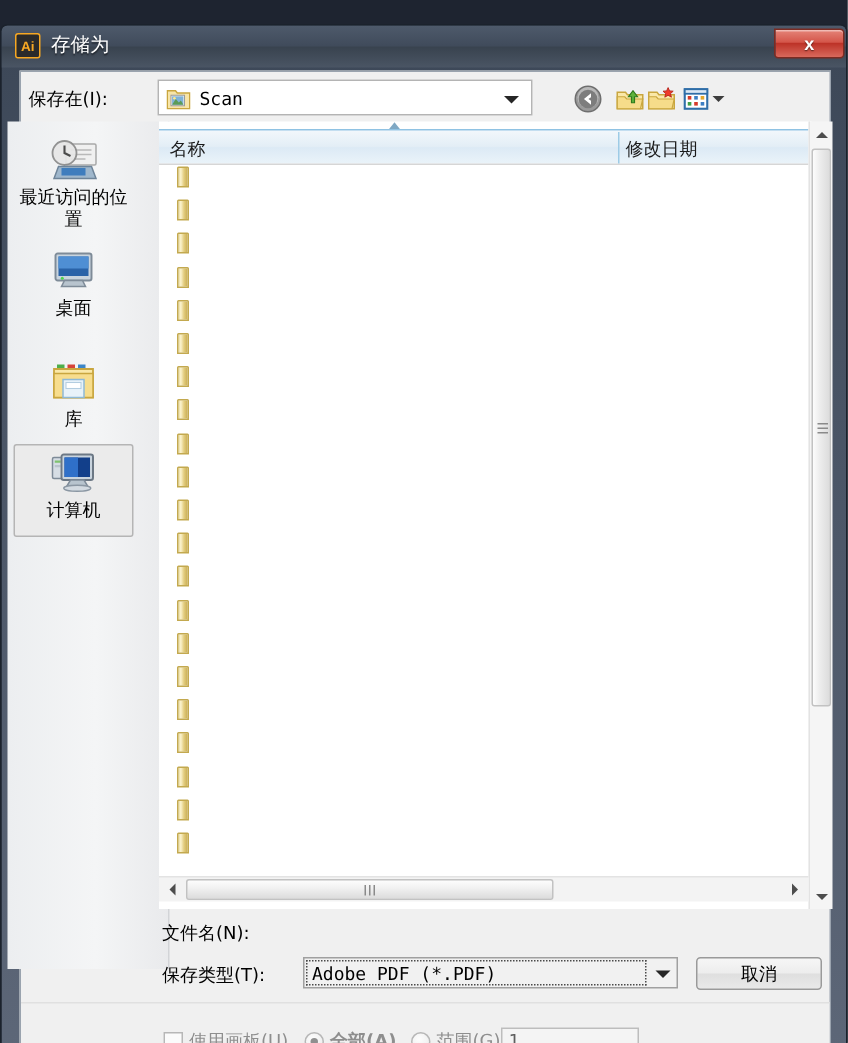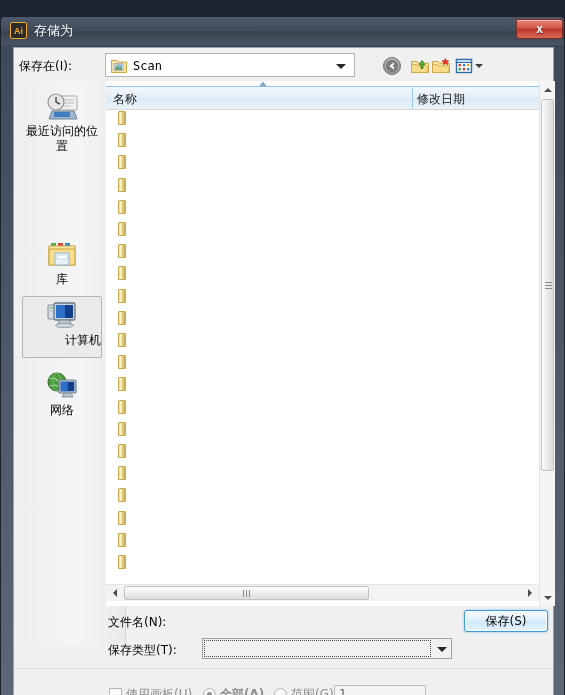--- a/index.html
+++ b/index.html
@@ -142,21 +142,21 @@
     left: 474px; top: 47px;
     width: 0; height: 0;
     border-left: 4px solid transparent;
     border-right: 4px solid transparent;
     border-top: 4px solid #3d3d3d;
   }
 
   
   .places {
     position: absolute;
-    left: 17px; top: 64px;
+    left: 4px; top: 64px;
     width: 108px; height: 565px;
     background: linear-gradient(to right, #eceef0 0%, #f4f5f6 55%, #e9eaec 100%);
     border-right: 1px solid #d2d4d7;
     box-sizing: border-box;
   }
   .place {
     position: absolute;
     left: 4px;
     width: 80px;
     height: 62px;
@@ -548,61 +548,58 @@
         <line x1="16" y1="12" x2="30" y2="12" stroke="#b9b9b9"></line>
         <line x1="16" y1="15" x2="26" y2="15" stroke="#b9b9b9"></line>
         <circle cx="12" cy="11" r="8" fill="#e7e7e7" stroke="#8b8b8b" stroke-width="1.2" opacity="0.92"></circle>
         <path d="M12 6 L12 11 L16 13" stroke="#4b4b4b" stroke-width="1.4" fill="none"></path>
         <path d="M8 20 L30 20 L33 28 L5 28 Z" fill="#9fb7cc" stroke="#6e8499" stroke-width="1"></path>
         <rect x="10" y="21" width="16" height="5" fill="#3f7dbd"></rect>
       </svg>
       <span class="place-label">最近访问的位置</span>
     </div>
 
+    <div class="place" style="top:80px;">
+      <svg class="place-icon" viewBox="0 0 36 32">
+        <rect x="6" y="4" width="24" height="18" rx="1.5" fill="#c9d4de" stroke="#7e8b98" stroke-width="1.3"></rect>
+        <rect x="8" y="6" width="20" height="13" fill="#2a63a8"></rect>
+        <rect x="8" y="6" width="20" height="8" fill="#4f8fd4"></rect>
+        <circle cx="10.5" cy="20.5" r="1" fill="#4fd44f"></circle>
+        <path d="M12 22 L24 22 L26 26 L10 26 Z" fill="#b8c4ce" stroke="#7e8b98" stroke-width="1"></path>
+      </svg>
+      <span class="place-label">桌面</span>
+    </div>
 
     <div class="place" style="top:154px;">
       <svg class="place-icon" viewBox="0 0 36 32">
         <rect x="7" y="4" width="5" height="3" fill="#4fae4a"></rect>
         <rect x="14" y="4" width="5" height="3" fill="#d6443a"></rect>
         <rect x="21" y="4" width="5" height="3" fill="#3c86c9"></rect>
         <path d="M5 7 L31 7 L31 26 L5 26 Z" fill="#fae8a8" stroke="#c9a63f" stroke-width="1.2"></path>
         <path d="M5 10 L31 10 L31 26 L5 26 Z" fill="#f7dd8d" stroke="#c9a63f" stroke-width="1"></path>
         <rect x="11" y="14" width="14" height="12" fill="#e8f2f9" stroke="#8fb9d6" stroke-width="1"></rect>
         <rect x="13" y="16" width="10" height="4" fill="#ffffff" stroke="#b3cde0" stroke-width="0.7"></rect>
       </svg>
       <span class="place-label">库</span>
     </div>
 
-    <div class="place selected" style="top:215px;text-align:right;">
+    <div class="place selected" style="top:215px;">
       <svg class="place-icon" viewBox="0 0 36 32">
         <rect x="4" y="5" width="7" height="14" rx="1" fill="#d6dde4" stroke="#7e8b98" stroke-width="1"></rect>
         <rect x="5.5" y="7" width="4" height="1.5" fill="#7fc26f"></rect>
         <rect x="5.5" y="10" width="4" height="1.5" fill="#b9c3cc"></rect>
         <rect x="10" y="3" width="21" height="17" rx="1.5" fill="#c9d4de" stroke="#6c7885" stroke-width="1.3"></rect>
         <rect x="12" y="5" width="17" height="13" fill="#123f8a"></rect>
         <rect x="12" y="5" width="9" height="13" fill="#2f70c9"></rect>
         <path d="M16 20 L25 20 L28 25 L13 25 Z" fill="#b8c4ce" stroke="#7e8b98" stroke-width="1"></path>
         <ellipse cx="20.5" cy="25.5" rx="9" ry="2" fill="#d3dae1" stroke="#8b97a3" stroke-width="0.9"></ellipse>
       </svg>
       <span class="place-label">计算机</span>
     </div>
 
-    <div class="place" style="top:285px;">
-      <svg class="place-icon" viewBox="0 0 36 32">
-        <circle cx="13" cy="12" r="9" fill="#4a9b3f" stroke="#2e6b26" stroke-width="1"></circle>
-        <path d="M5 9 Q10 7 13 10 Q16 13 21 11" stroke="#9fd48e" stroke-width="1.3" fill="none"></path>
-        <path d="M6 16 Q11 14 16 17" stroke="#9fd48e" stroke-width="1.3" fill="none"></path>
-        <ellipse cx="13" cy="12" rx="4" ry="9" fill="none" stroke="#7cc06a" stroke-width="1"></ellipse>
-        <rect x="15" y="10" width="17" height="13" rx="1.3" fill="#c9d4de" stroke="#6c7885" stroke-width="1.2"></rect>
-        <rect x="16.7" y="11.7" width="13.6" height="9.6" fill="#123f8a"></rect>
-        <rect x="16.7" y="11.7" width="7" height="9.6" fill="#2f70c9"></rect>
-        <path d="M20 23 L27 23 L29 27 L18 27 Z" fill="#b8c4ce" stroke="#7e8b98" stroke-width="0.9"></path>
-      </svg>
-      <span class="place-label">网络</span>
-    </div>
   </div>
 
   <div class="filearea"></div>
 
   <svg class="sort-indicator" viewBox="0 0 10 6">
     <path d="M5 0.5 L9 5.5 L1 5.5 Z" fill="#7fa8c4"></path>
   </svg>
 
   <div class="col-header">
     <div class="col-divider"></div>
@@ -663,27 +660,28 @@
     </div>
     <div class="hs-right">
       <span class="arrow-right"></span>
     </div>
   </div>
 
   <div class="form-label lbl-filename">文件名(N):</div>
 
   <div class="form-label lbl-filetype">保存类型(T):</div>
   <div class="field fld-filetype">
+    <div class="field-text">Adobe PDF (*.PDF)</div>
     <div class="focus-ring"></div>
     <div class="field-arrow-box">
       <span class="field-arrow"></span>
     </div>
   </div>
 
-  <div class="btn btn-save">保存(S)</div>
+  <div class="btn btn-cancel">取消</div>
 
   <div class="options"></div>
 
   <div class="opt-check"></div>
   <div class="opt-check-label opt-lbl-txt">使用画板(U)</div>
 
   <div class="opt-radio on rad-all"></div>
   <div class="opt-radio-label opt-lbl-txt lbl-all">全部(A)</div>
 
   <div class="opt-radio rad-range"></div>

